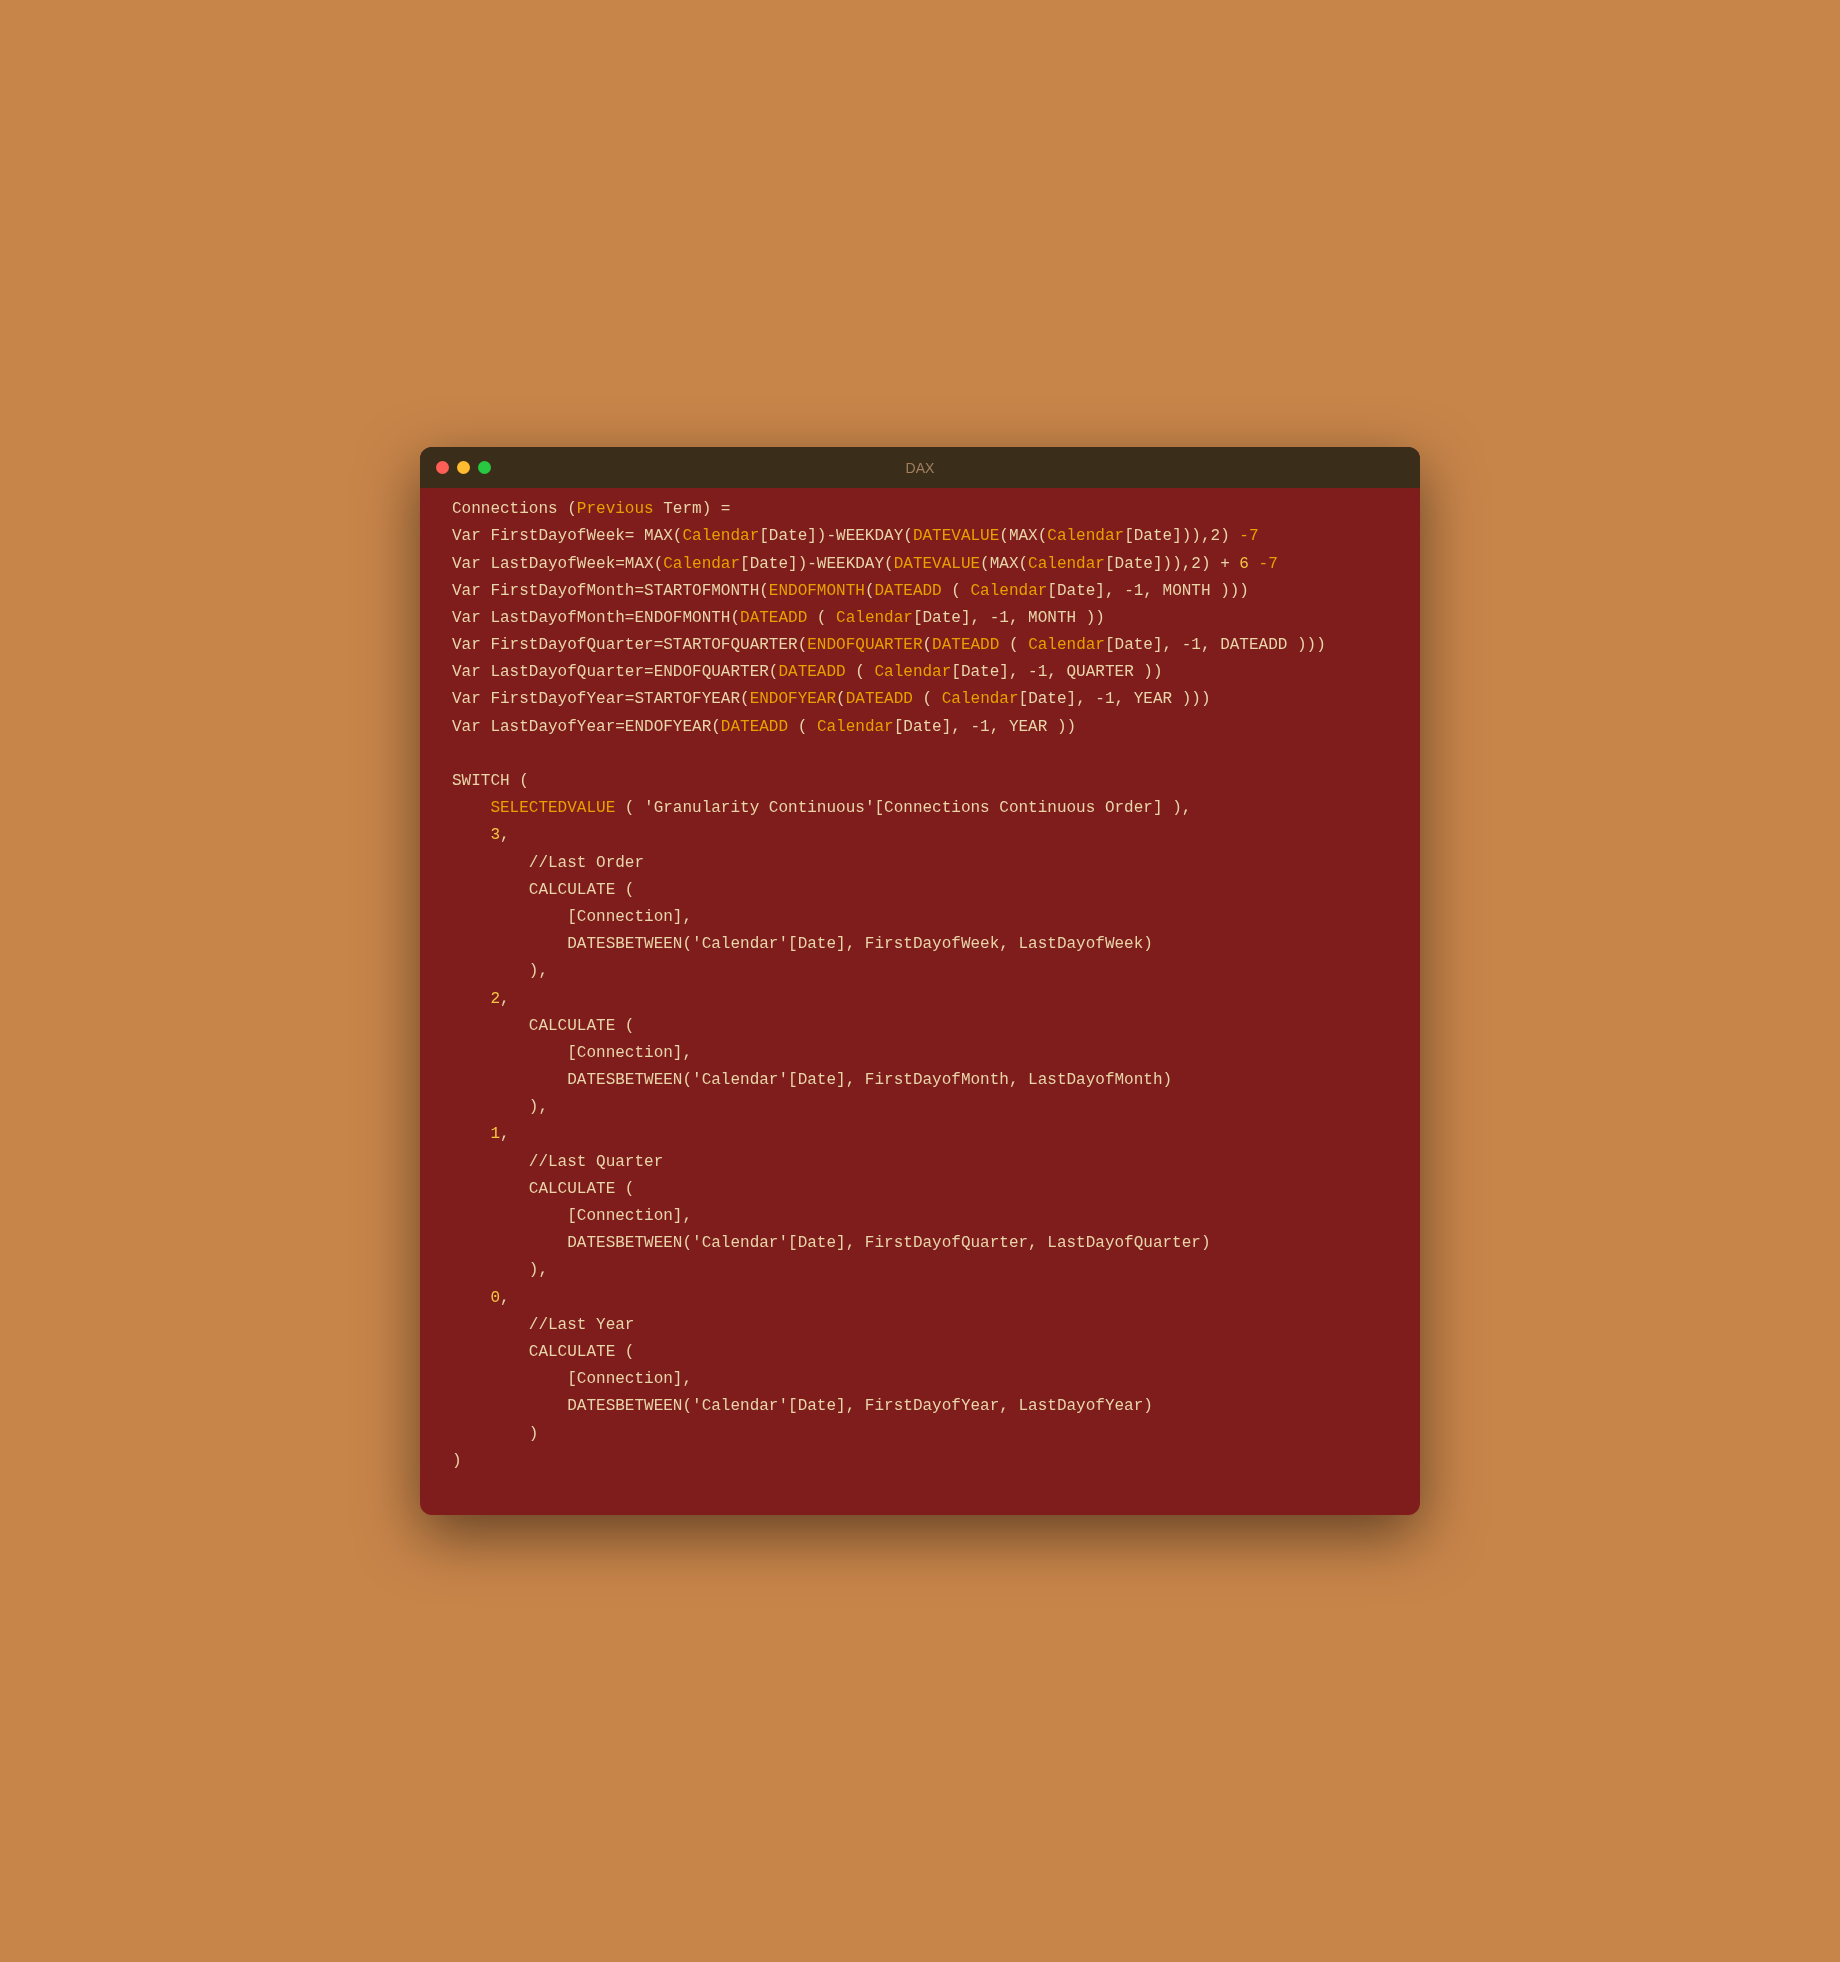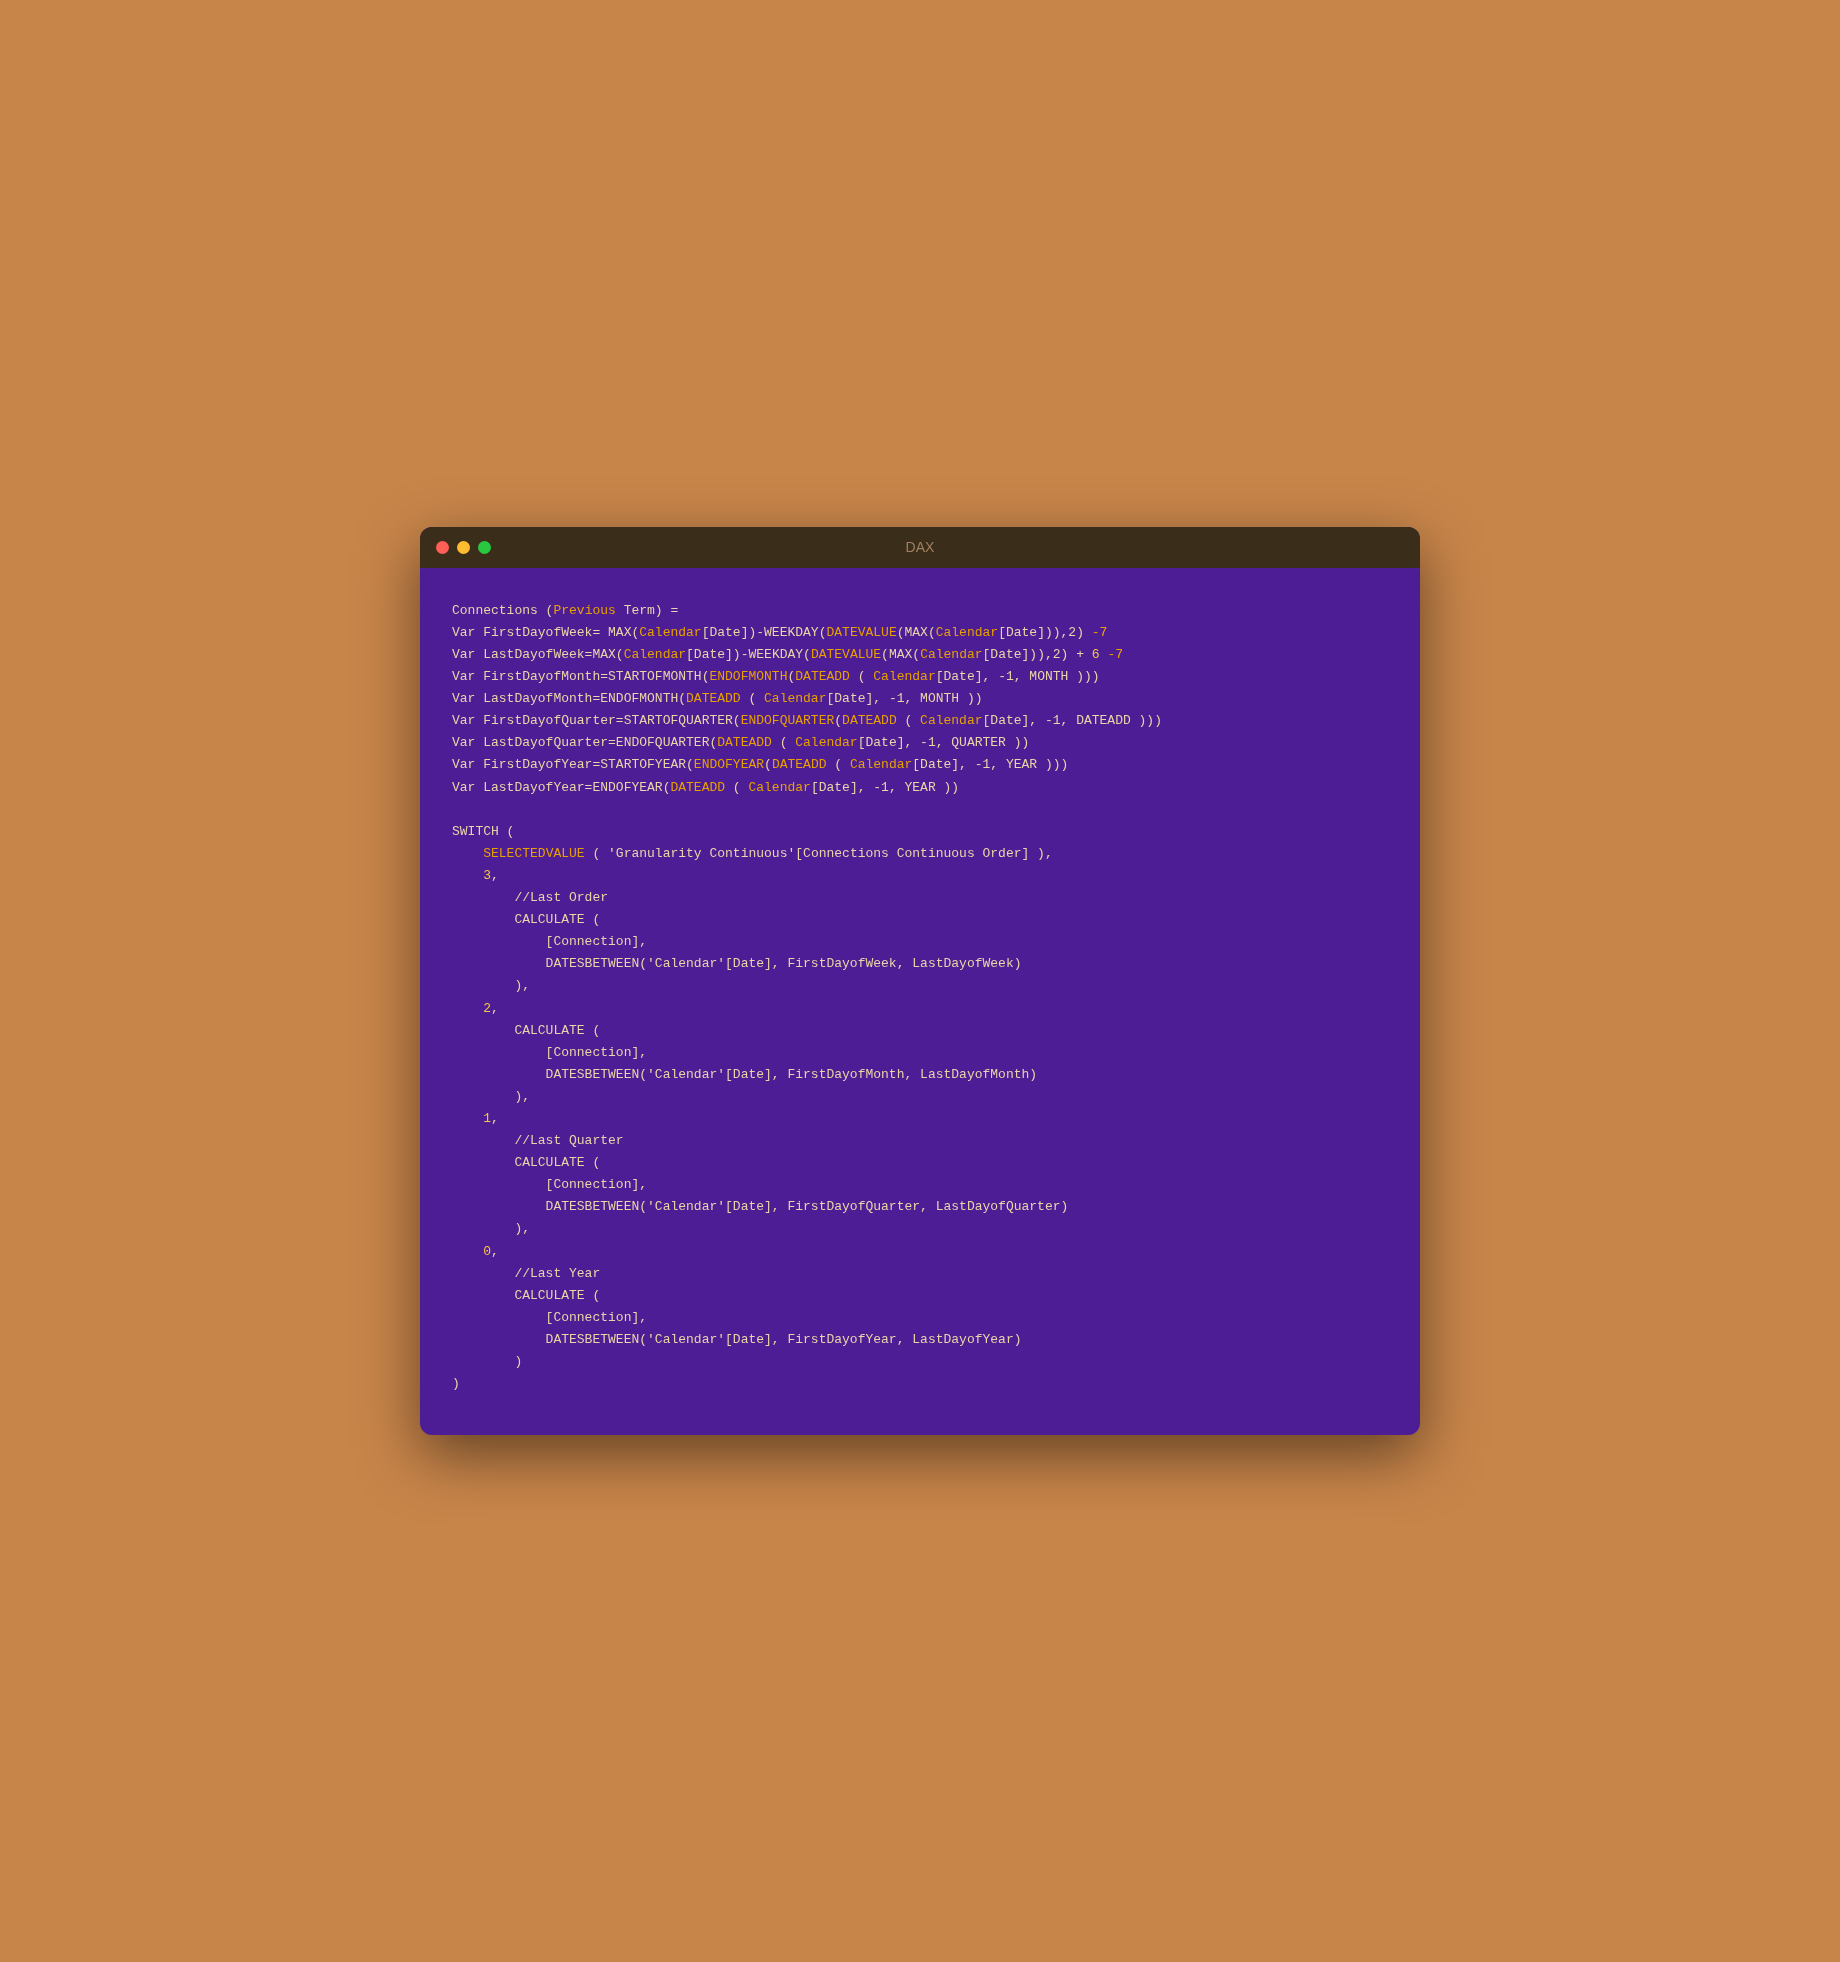--- a/index.html
+++ b/index.html
@@ -12,21 +12,21 @@
       background: #c8854a;
       display: flex;
       justify-content: center;
       align-items: center;
       min-height: 100vh;
       font-family: 'Courier New', Courier, monospace;
       padding: 40px;
     }
 
     .window {
-      background: #4c1d95;
+      background: #7f1d1d;
       border-radius: 12px;
       width: 1000px;
       box-shadow: 0 20px 60px rgba(0,0,0,0.5);
       overflow: hidden;
     }
 
     .titlebar {
       background: #3a2d1a;
       display: flex;
       align-items: center;
@@ -52,22 +52,22 @@
     .titlebar-title {
       position: absolute;
       left: 50%;
       transform: translateX(-50%);
       color: #a08060;
       font-size: 14px;
       font-family: -apple-system, BlinkMacSystemFont, 'Segoe UI', sans-serif;
     }
 
     .code-area {
-      padding: 32px 32px 40px 32px;
-      font-size: 13px;
+      padding: 8px 32px 40px 32px;
+      font-size: 16px;
       line-height: 1.7;
       color: #e8d5a8;
     }
 
     .line {
       display: block;
       white-space: pre;
     }
 
     .white { color: #e8d5a8; }

